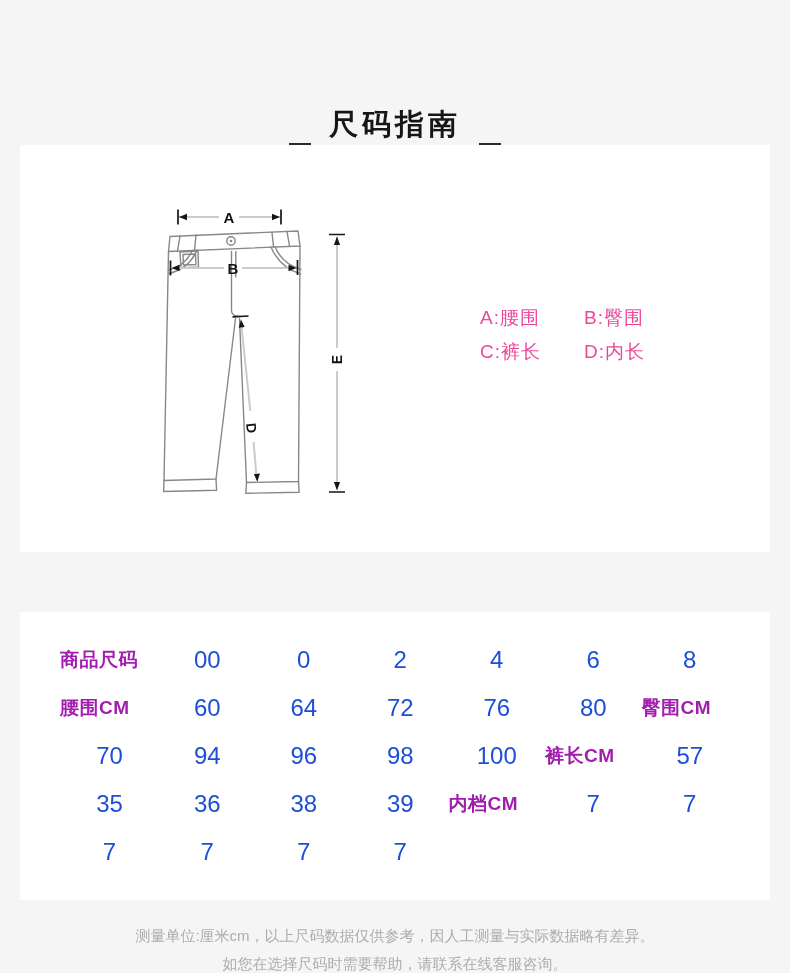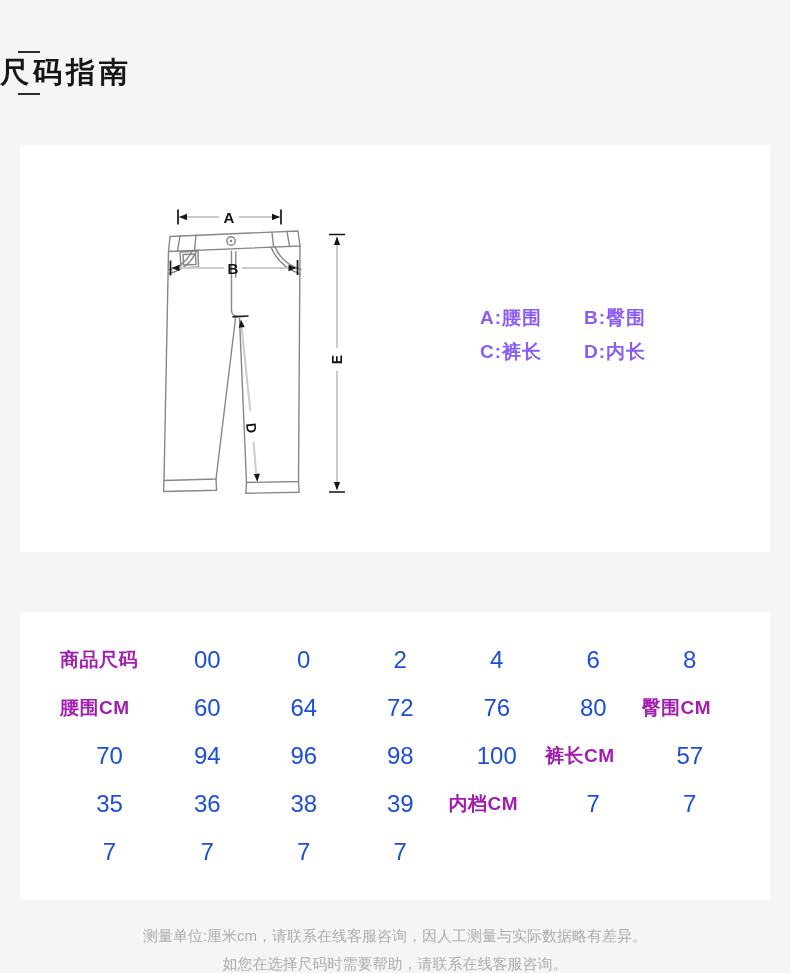--- a/index.html
+++ b/index.html
@@ -5,39 +5,39 @@
   html,body{margin:0;padding:0;}
   body{
     width:790px;height:973px;
     background:#f5f5f5;
     font-family:"Liberation Sans","DejaVu Sans",sans-serif;
     color:#1a1a1a;
     overflow:hidden;
   }
   .header{
     height:145px;
-    display:flex;align-items:flex-start;justify-content:center;flex-direction:column;
+    display:flex;align-items:flex-end;justify-content:center;
   }
   .header .dash{
     display:inline-block;width:22px;height:2px;background:#2b2b2b;margin:0 18px;
   }
   .page-title{
     font-size:29px;font-weight:600;letter-spacing:4px;color:#161616;margin:0;
   }
   .panel{
     background:#ffffff;
     margin:0 20px;
     position:relative;
   }
   .diagram-panel{height:407px;}
   .table-panel{height:240px;margin-top:60px;padding:24px 0;}
   .diagram-svg{position:absolute;left:0;top:0;}
   .legend{
     position:absolute;left:460px;top:156px;
-    font-size:19px;font-weight:700;color:#8b5cf6;letter-spacing:1px;
+    font-size:19px;font-weight:400;color:#ec4899;letter-spacing:1px;
   }
   .legend-row{display:flex;line-height:34px;}
   .legend-item{display:inline-block;}
   .legend-item.first{width:104px;}
   .size-table{
     display:grid;
     grid-template-columns:99px repeat(6,1fr);
     padding-left:40px;padding-right:32px;
   }
   .size-table .cell{
@@ -176,15 +176,15 @@
     <div class="cell value">7</div>
     <div class="cell value">7</div>
     <div class="cell value">7</div>
     <div class="cell value">7</div>
     <div class="cell value">7</div>
     <div class="cell value">7</div>
   </div>
 </section>
 
 <footer class="footer">
-  <p>测量单位:厘米cm，请联系在线客服咨询，因人工测量与实际数据略有差异。</p>
+  <p>测量单位:厘米cm，以上尺码数据仅供参考，因人工测量与实际数据略有差异。</p>
   <p>如您在选择尺码时需要帮助，请联系在线客服咨询。</p>
 </footer>
 
 </body></html>

